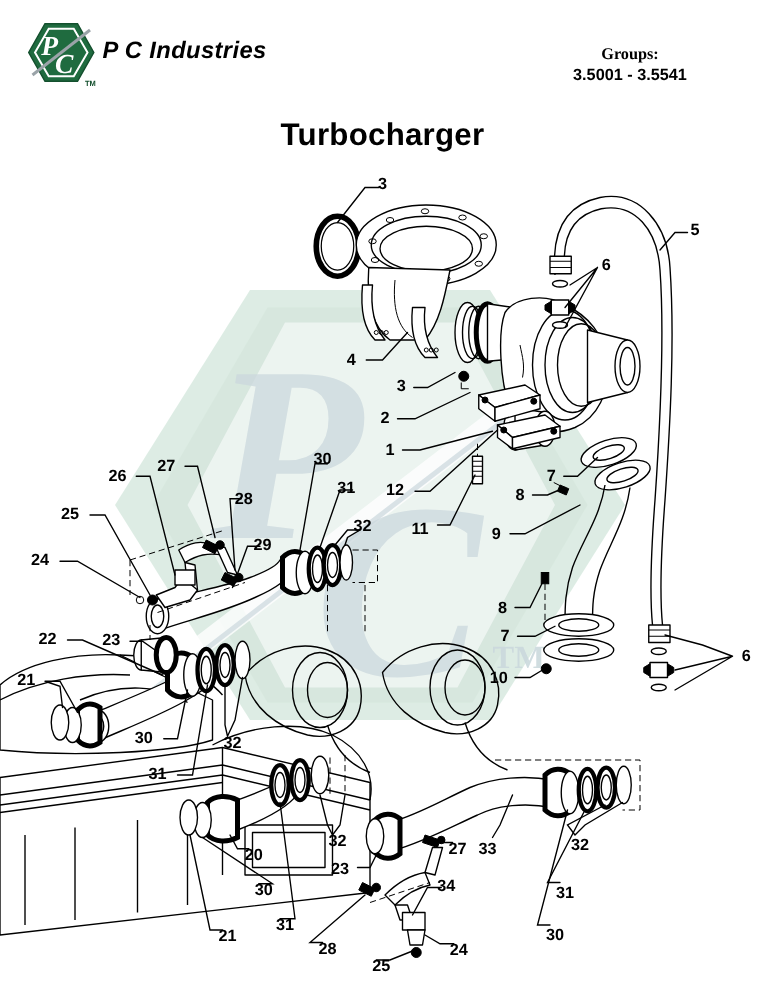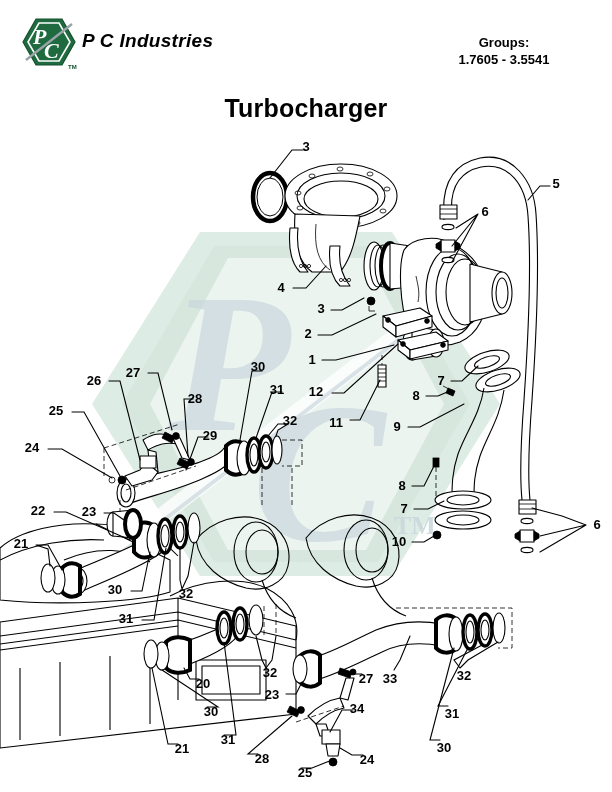--- a/index.html
+++ b/index.html
@@ -6,21 +6,21 @@
   body{width:612px;height:792px;position:relative;overflow:hidden;
        font-family:"Liberation Sans","DejaVu Sans",sans-serif;color:#000;}
 
   
   #header{position:absolute;left:0;top:0;width:612px;height:88px;}
   #logo-wrap{position:absolute;left:20px;top:16px;width:58px;height:56px;}
   #brand-name{position:absolute;left:82px;top:30px;font-size:19px;font-weight:bold;
               font-style:italic;letter-spacing:.3px;white-space:nowrap;}
   #groups-block{position:absolute;left:396px;top:34px;width:216px;text-align:center;
                 font-size:13px;font-weight:bold;line-height:17px;}
-  #groups-label{display:block;}
+  #groups-label{display:block;font-family:Liberation Serif, serif;}
   #groups-range{display:block;}
 
   
   #page-title{position:absolute;left:0;top:94px;width:612px;text-align:center;
               font-size:25px;font-weight:bold;letter-spacing:.2px;}
 
   
   #drawing{position:absolute;left:0;top:0;width:612px;height:792px;}
   #drawing svg{display:block;}
 
@@ -52,21 +52,21 @@
         <text x="24" y="42" font-family="'Liberation Serif','DejaVu Serif',serif" font-size="22" font-weight="bold" font-style="italic" fill="#ffffff">C</text>
         <text x="48" y="53" font-family="'Liberation Sans','DejaVu Sans',sans-serif" font-size="6" font-weight="bold" fill="#14502e">TM</text>
       </g>
     </svg>
   </div>
 
   <div id="brand-name">P C Industries</div>
 
   <div id="groups-block">
     <span id="groups-label">Groups:</span>
-    <span id="groups-range">1.7605 - 3.5541</span>
+    <span id="groups-range">3.5001 - 3.5541</span>
   </div>
 </div>
 
 <div id="page-title">Turbocharger</div>
 
 <div id="drawing">
 <svg width="612" height="792" viewBox="0 0 612 792" xmlns="http://www.w3.org/2000/svg">
 
   <g opacity="0.95">
     <polygon class="wm" points="200,232 392,232 500,404 392,576 200,576 92,404"></polygon>

